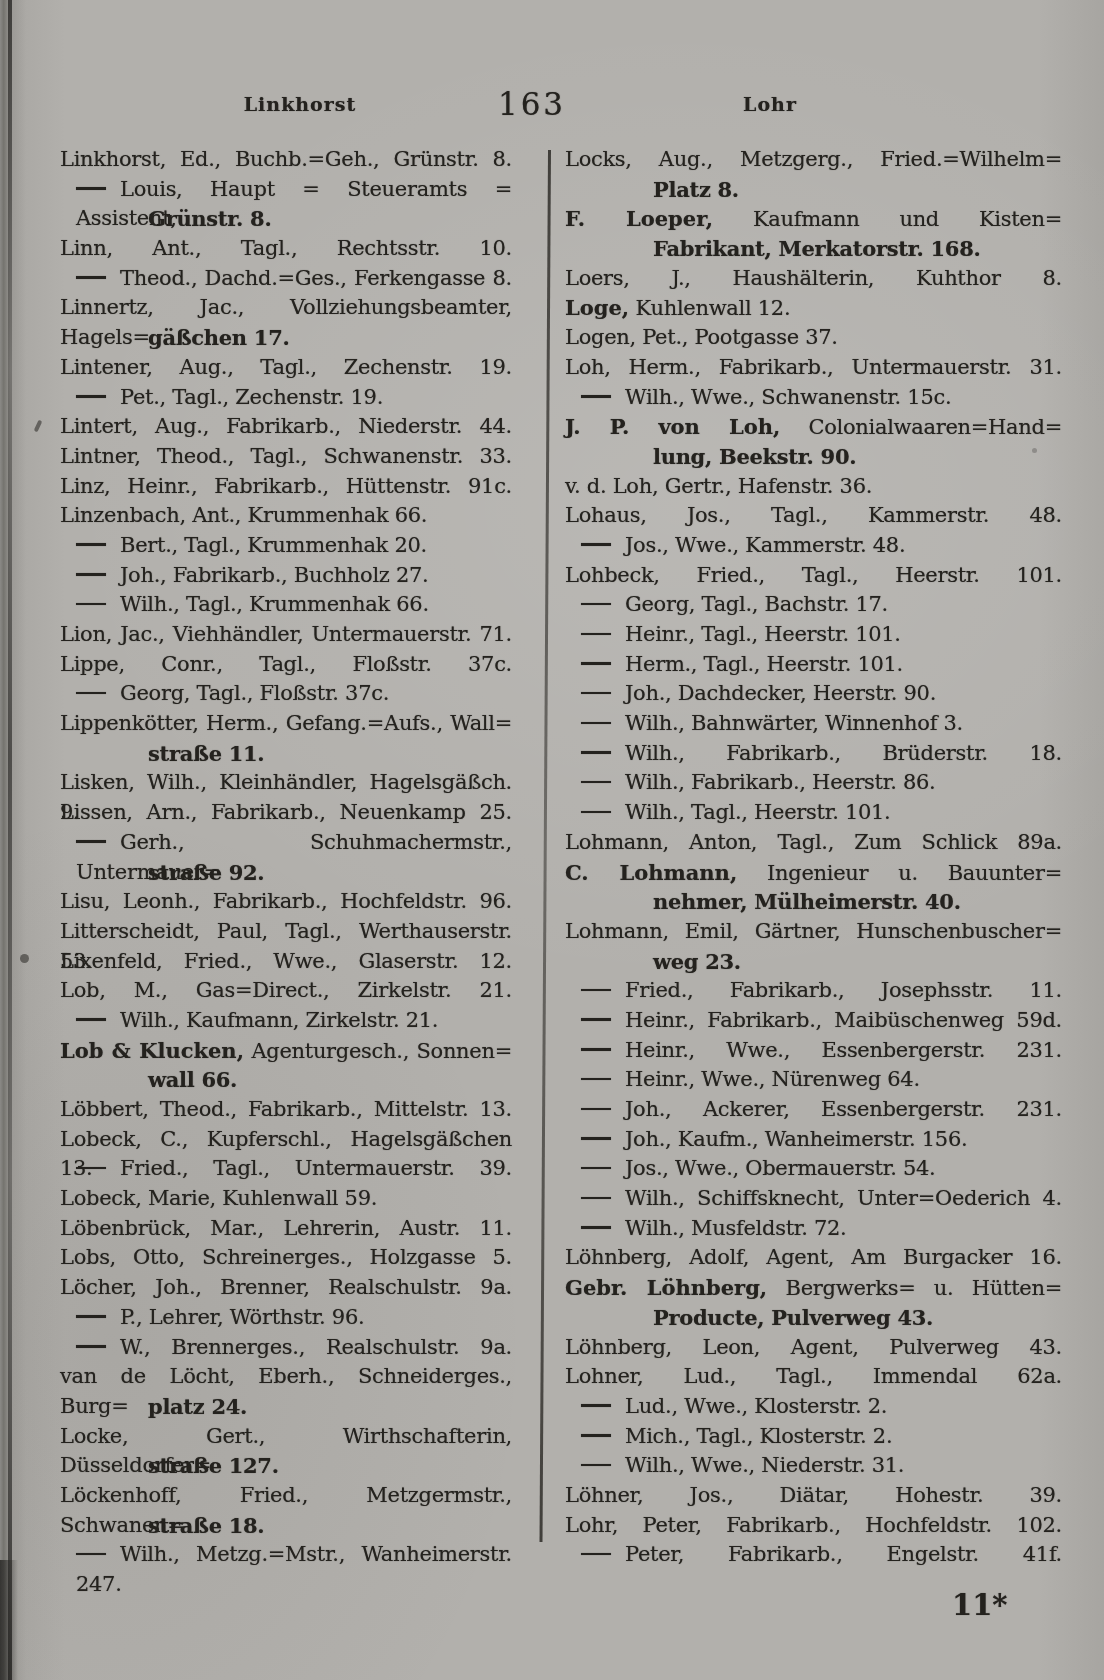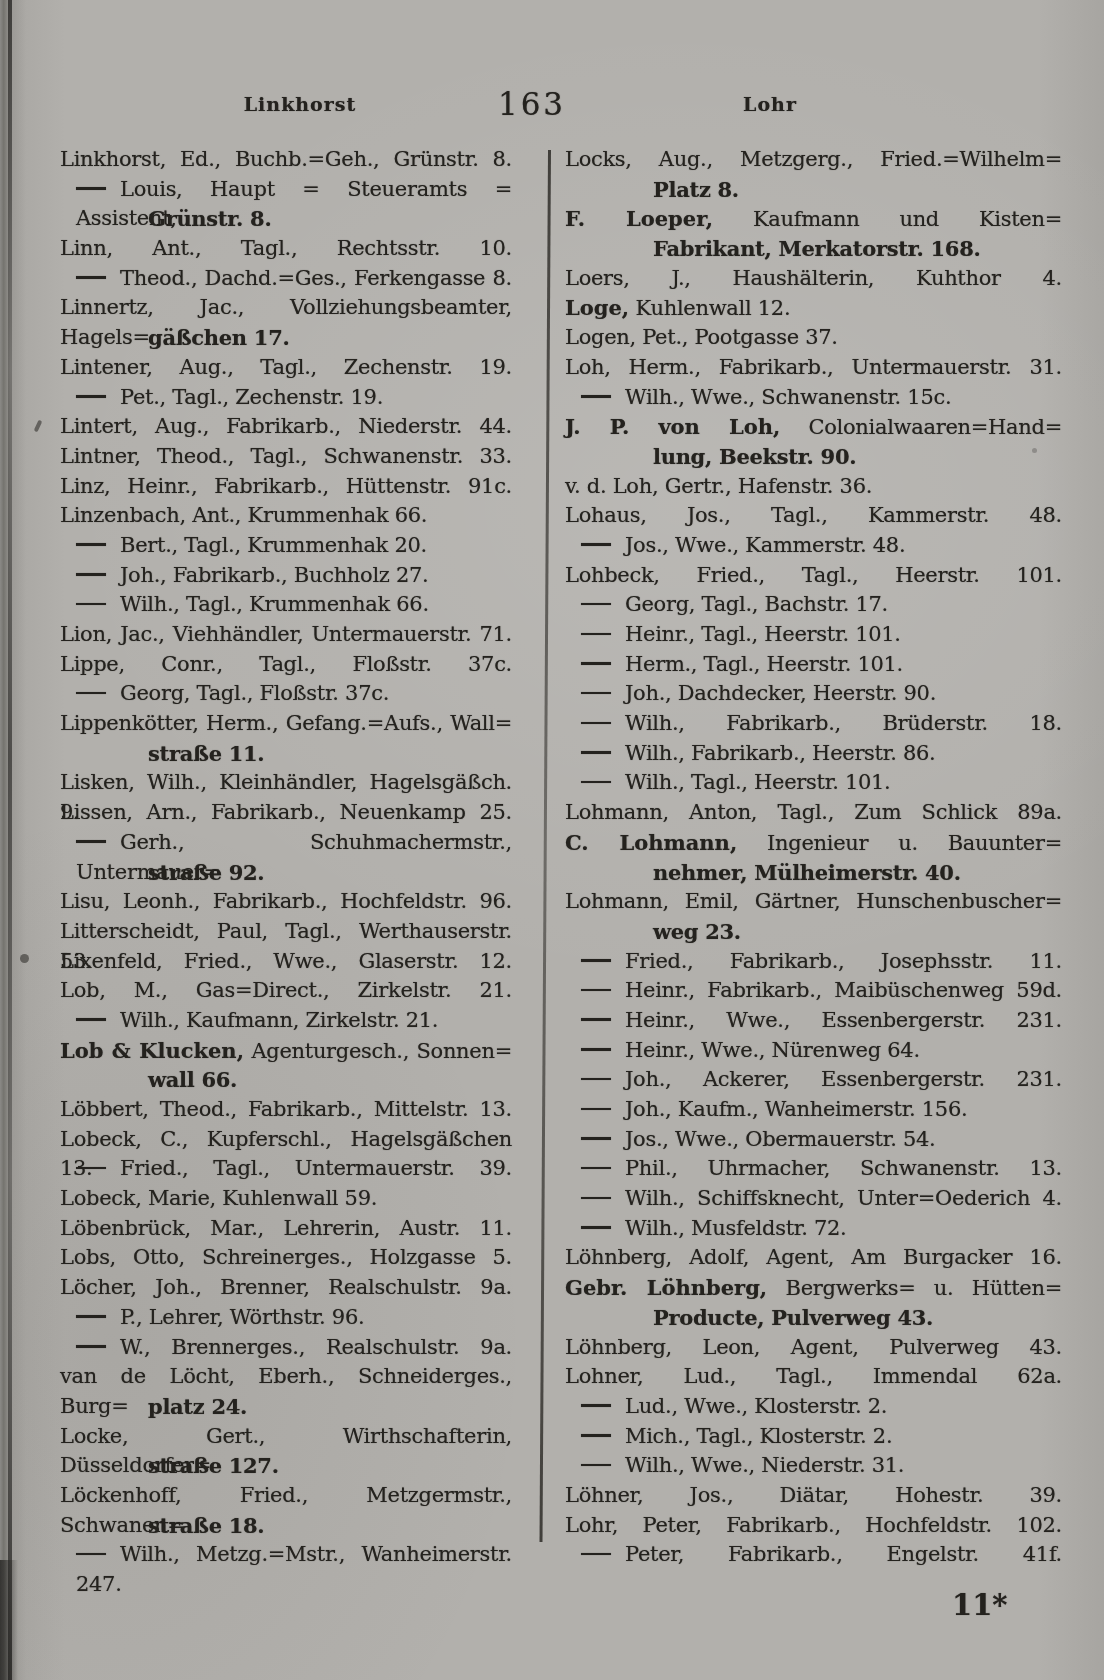--- a/index.html
+++ b/index.html
@@ -124,51 +124,51 @@
     <div class="ln cont">straße 127.</div>
     <div class="ln flush j">Löckenhoff, Fried., Metzgermstr., Schwanen=</div>
     <div class="ln cont">straße 18.</div>
     <div class="ln dash j">Wilh., Metzg.=Mstr., Wanheimerstr. 247.</div>
   </div>
 <div class="col right" id="col-right">
     <div class="ln flush j">Locks, Aug., Metzgerg., Fried.=Wilhelm=</div>
     <div class="ln cont">Platz 8.</div>
     <div class="ln flush j"><b>F. Loeper,</b> Kaufmann und Kisten=</div>
     <div class="ln cont">Fabrikant, Merkatorstr. 168.</div>
-    <div class="ln flush j">Loers, J., Haushälterin, Kuhthor 4.</div>
+    <div class="ln flush j">Loers, J., Haushälterin, Kuhthor 8.</div>
     <div class="ln flush"><b>Loge,</b> Kuhlenwall 12.</div>
     <div class="ln flush">Logen, Pet., Pootgasse 37.</div>
     <div class="ln flush j">Loh, Herm., Fabrikarb., Untermauerstr. 31.</div>
     <div class="ln dash">Wilh., Wwe., Schwanenstr. 15c.</div>
     <div class="ln flush j"><b>J. P. von Loh,</b> Colonialwaaren=Hand=</div>
     <div class="ln cont">lung, Beekstr. 90.</div>
     <div class="ln flush">v. d. Loh, Gertr., Hafenstr. 36.</div>
     <div class="ln flush j">Lohaus, Jos., Tagl., Kammerstr. 48.</div>
     <div class="ln dash">Jos., Wwe., Kammerstr. 48.</div>
     <div class="ln flush j">Lohbeck, Fried., Tagl., Heerstr. 101.</div>
     <div class="ln dash">Georg, Tagl., Bachstr. 17.</div>
     <div class="ln dash">Heinr., Tagl., Heerstr. 101.</div>
     <div class="ln dash">Herm., Tagl., Heerstr. 101.</div>
     <div class="ln dash">Joh., Dachdecker, Heerstr. 90.</div>
+    <div class="ln dash">Wilh., Bahnwärter, Winnenhof 3.</div>
     <div class="ln dash j">Wilh., Fabrikarb., Brüderstr. 18.</div>
     <div class="ln dash">Wilh., Fabrikarb., Heerstr. 86.</div>
     <div class="ln dash">Wilh., Tagl., Heerstr. 101.</div>
     <div class="ln flush j">Lohmann, Anton, Tagl., Zum Schlick 89a.</div>
     <div class="ln flush j"><b>C. Lohmann,</b> Ingenieur u. Bauunter=</div>
     <div class="ln cont">nehmer, Mülheimerstr. 40.</div>
     <div class="ln flush j">Lohmann, Emil, Gärtner, Hunschenbuscher=</div>
     <div class="ln cont">weg 23.</div>
     <div class="ln dash j">Fried., Fabrikarb., Josephsstr. 11.</div>
     <div class="ln dash j">Heinr., Fabrikarb., Maibüschenweg 59d.</div>
     <div class="ln dash j">Heinr., Wwe., Essenbergerstr. 231.</div>
     <div class="ln dash">Heinr., Wwe., Nürenweg 64.</div>
     <div class="ln dash j">Joh., Ackerer, Essenbergerstr. 231.</div>
     <div class="ln dash">Joh., Kaufm., Wanheimerstr. 156.</div>
     <div class="ln dash">Jos., Wwe., Obermauerstr. 54.</div>
-    <div class="ln dash j">Phil., Uhrmacher, Schwanenstr. 13.</div>
     <div class="ln dash j">Wilh., Schiffsknecht, Unter=Oederich 4.</div>
     <div class="ln dash">Wilh., Musfeldstr. 72.</div>
     <div class="ln flush j">Löhnberg, Adolf, Agent, Am Burgacker 16.</div>
     <div class="ln flush j"><b>Gebr. Löhnberg,</b> Bergwerks= u. Hütten=</div>
     <div class="ln cont">Producte, Pulverweg 43.</div>
     <div class="ln flush j">Löhnberg, Leon, Agent, Pulverweg 43.</div>
     <div class="ln flush j">Lohner, Lud., Tagl., Immendal 62a.</div>
     <div class="ln dash">Lud., Wwe., Klosterstr. 2.</div>
     <div class="ln dash">Mich., Tagl., Klosterstr. 2.</div>
     <div class="ln dash">Wilh., Wwe., Niederstr. 31.</div>

